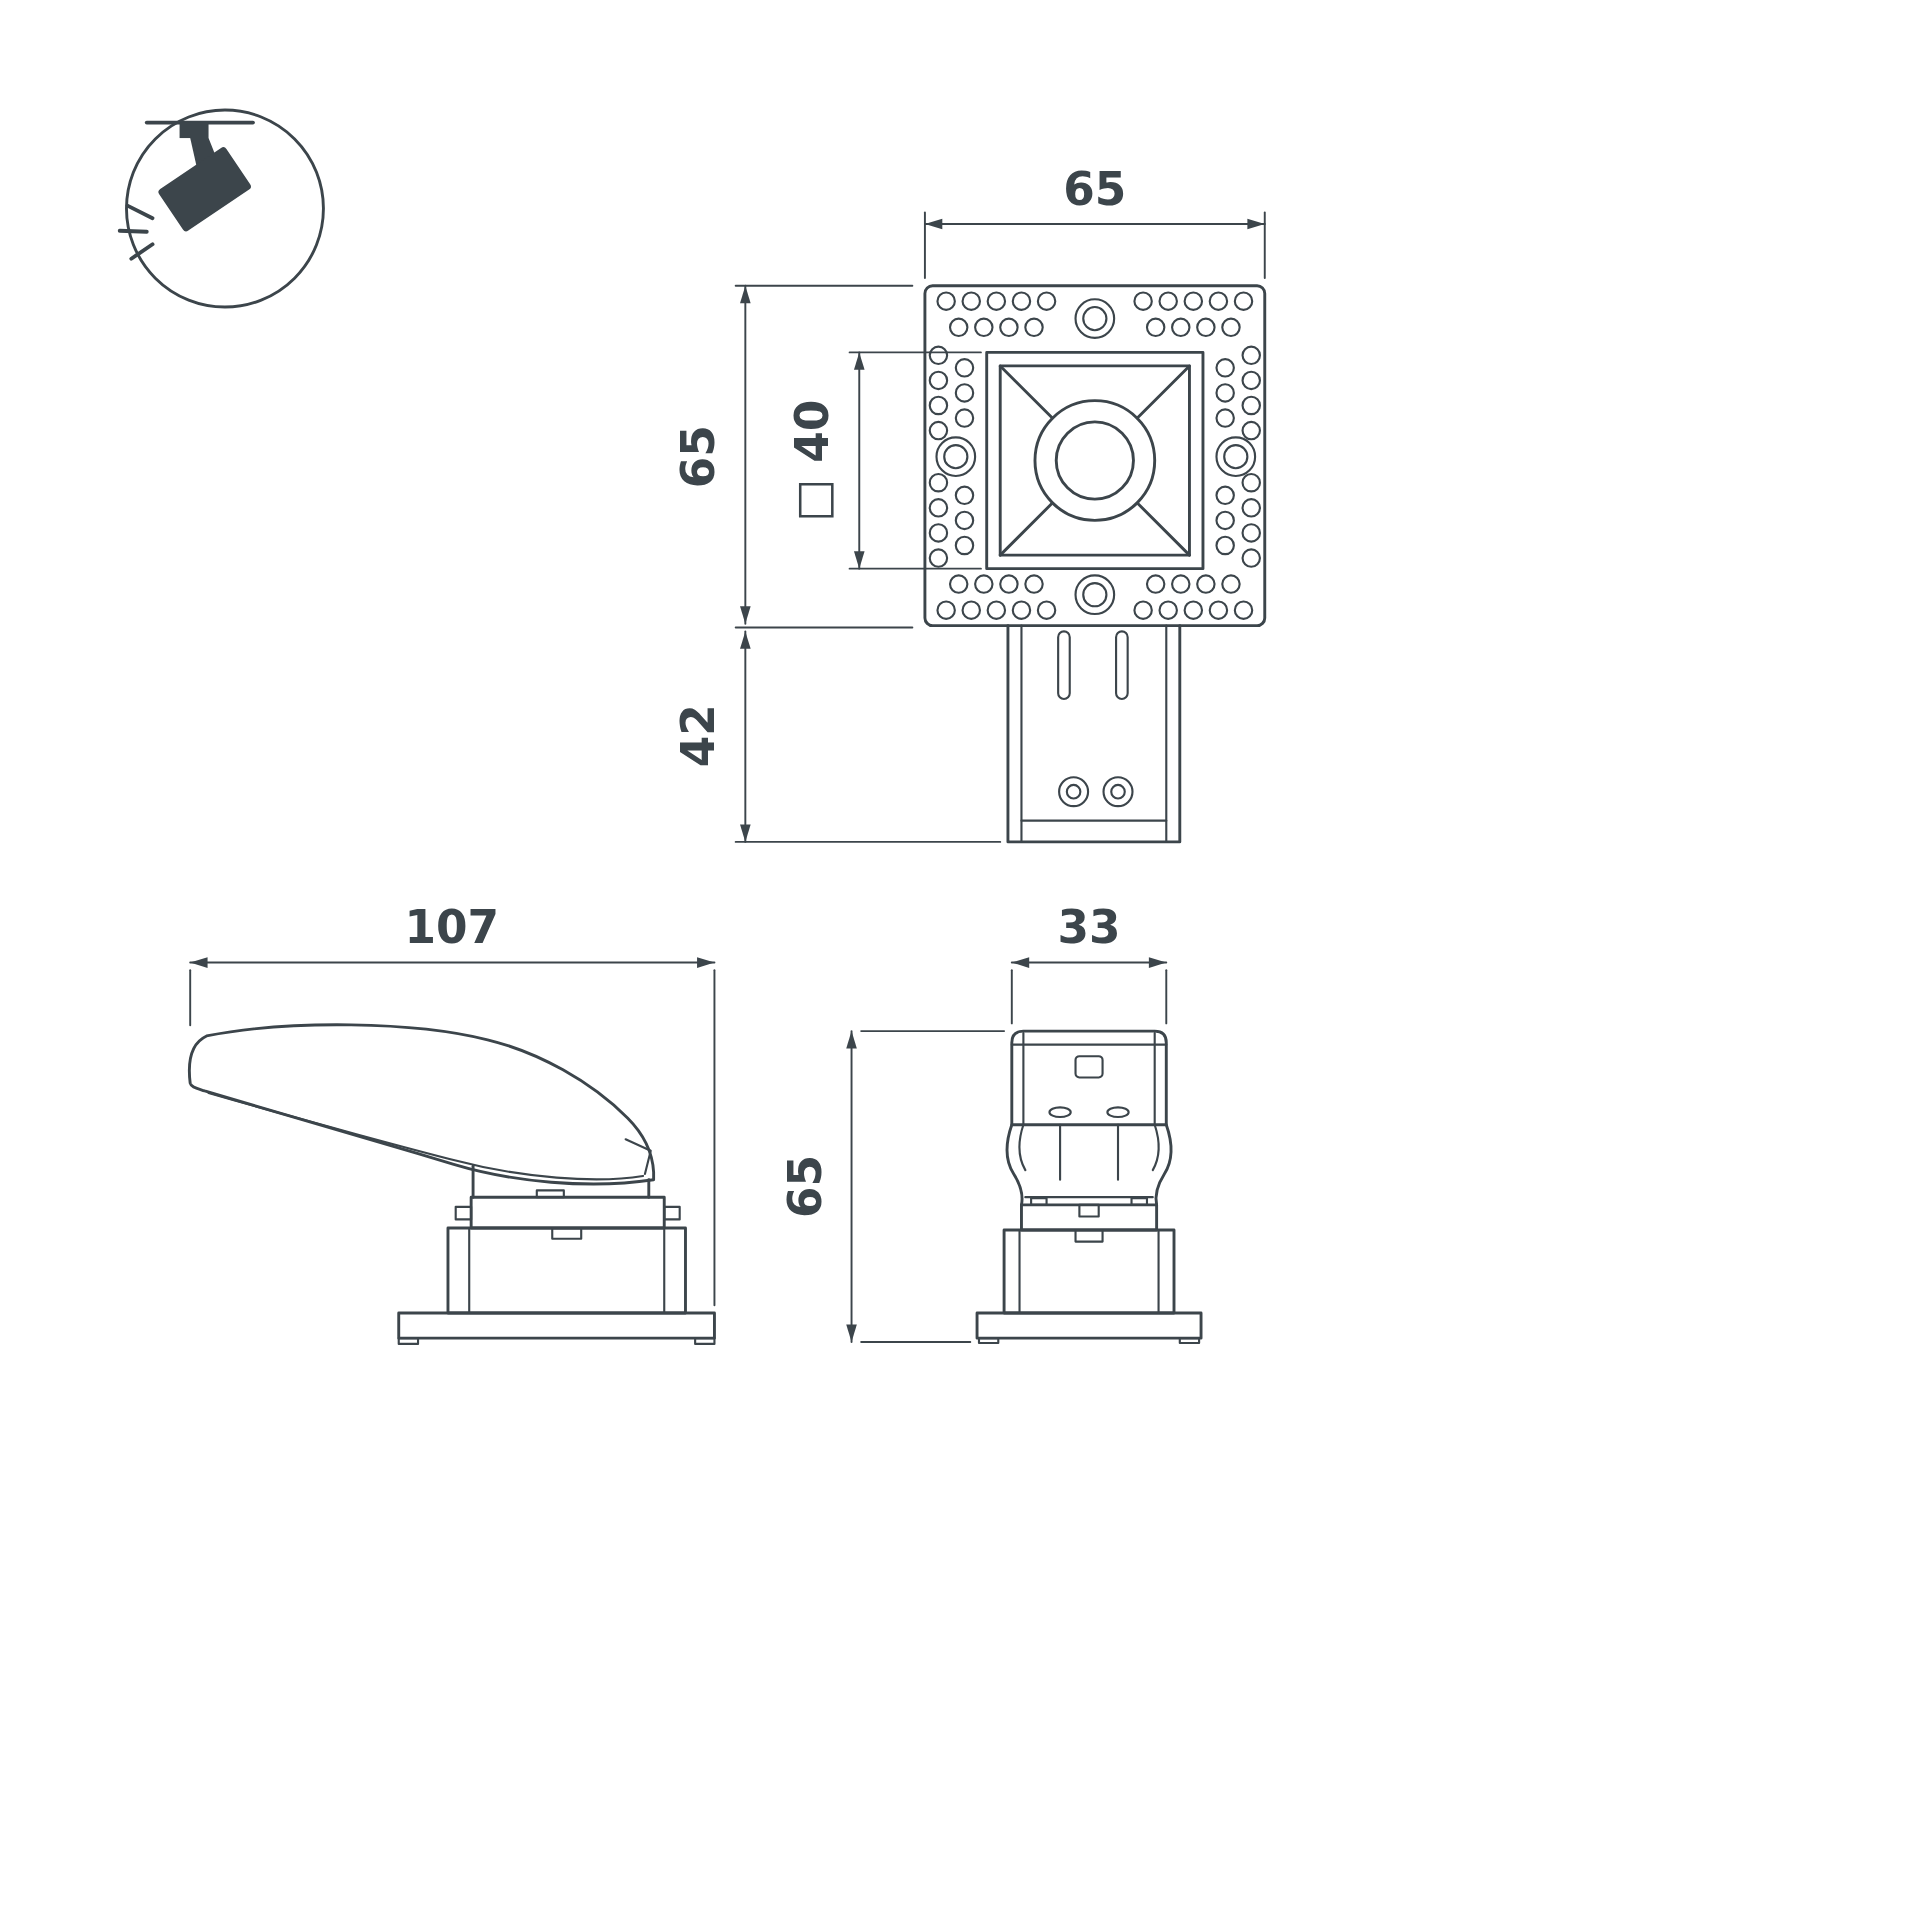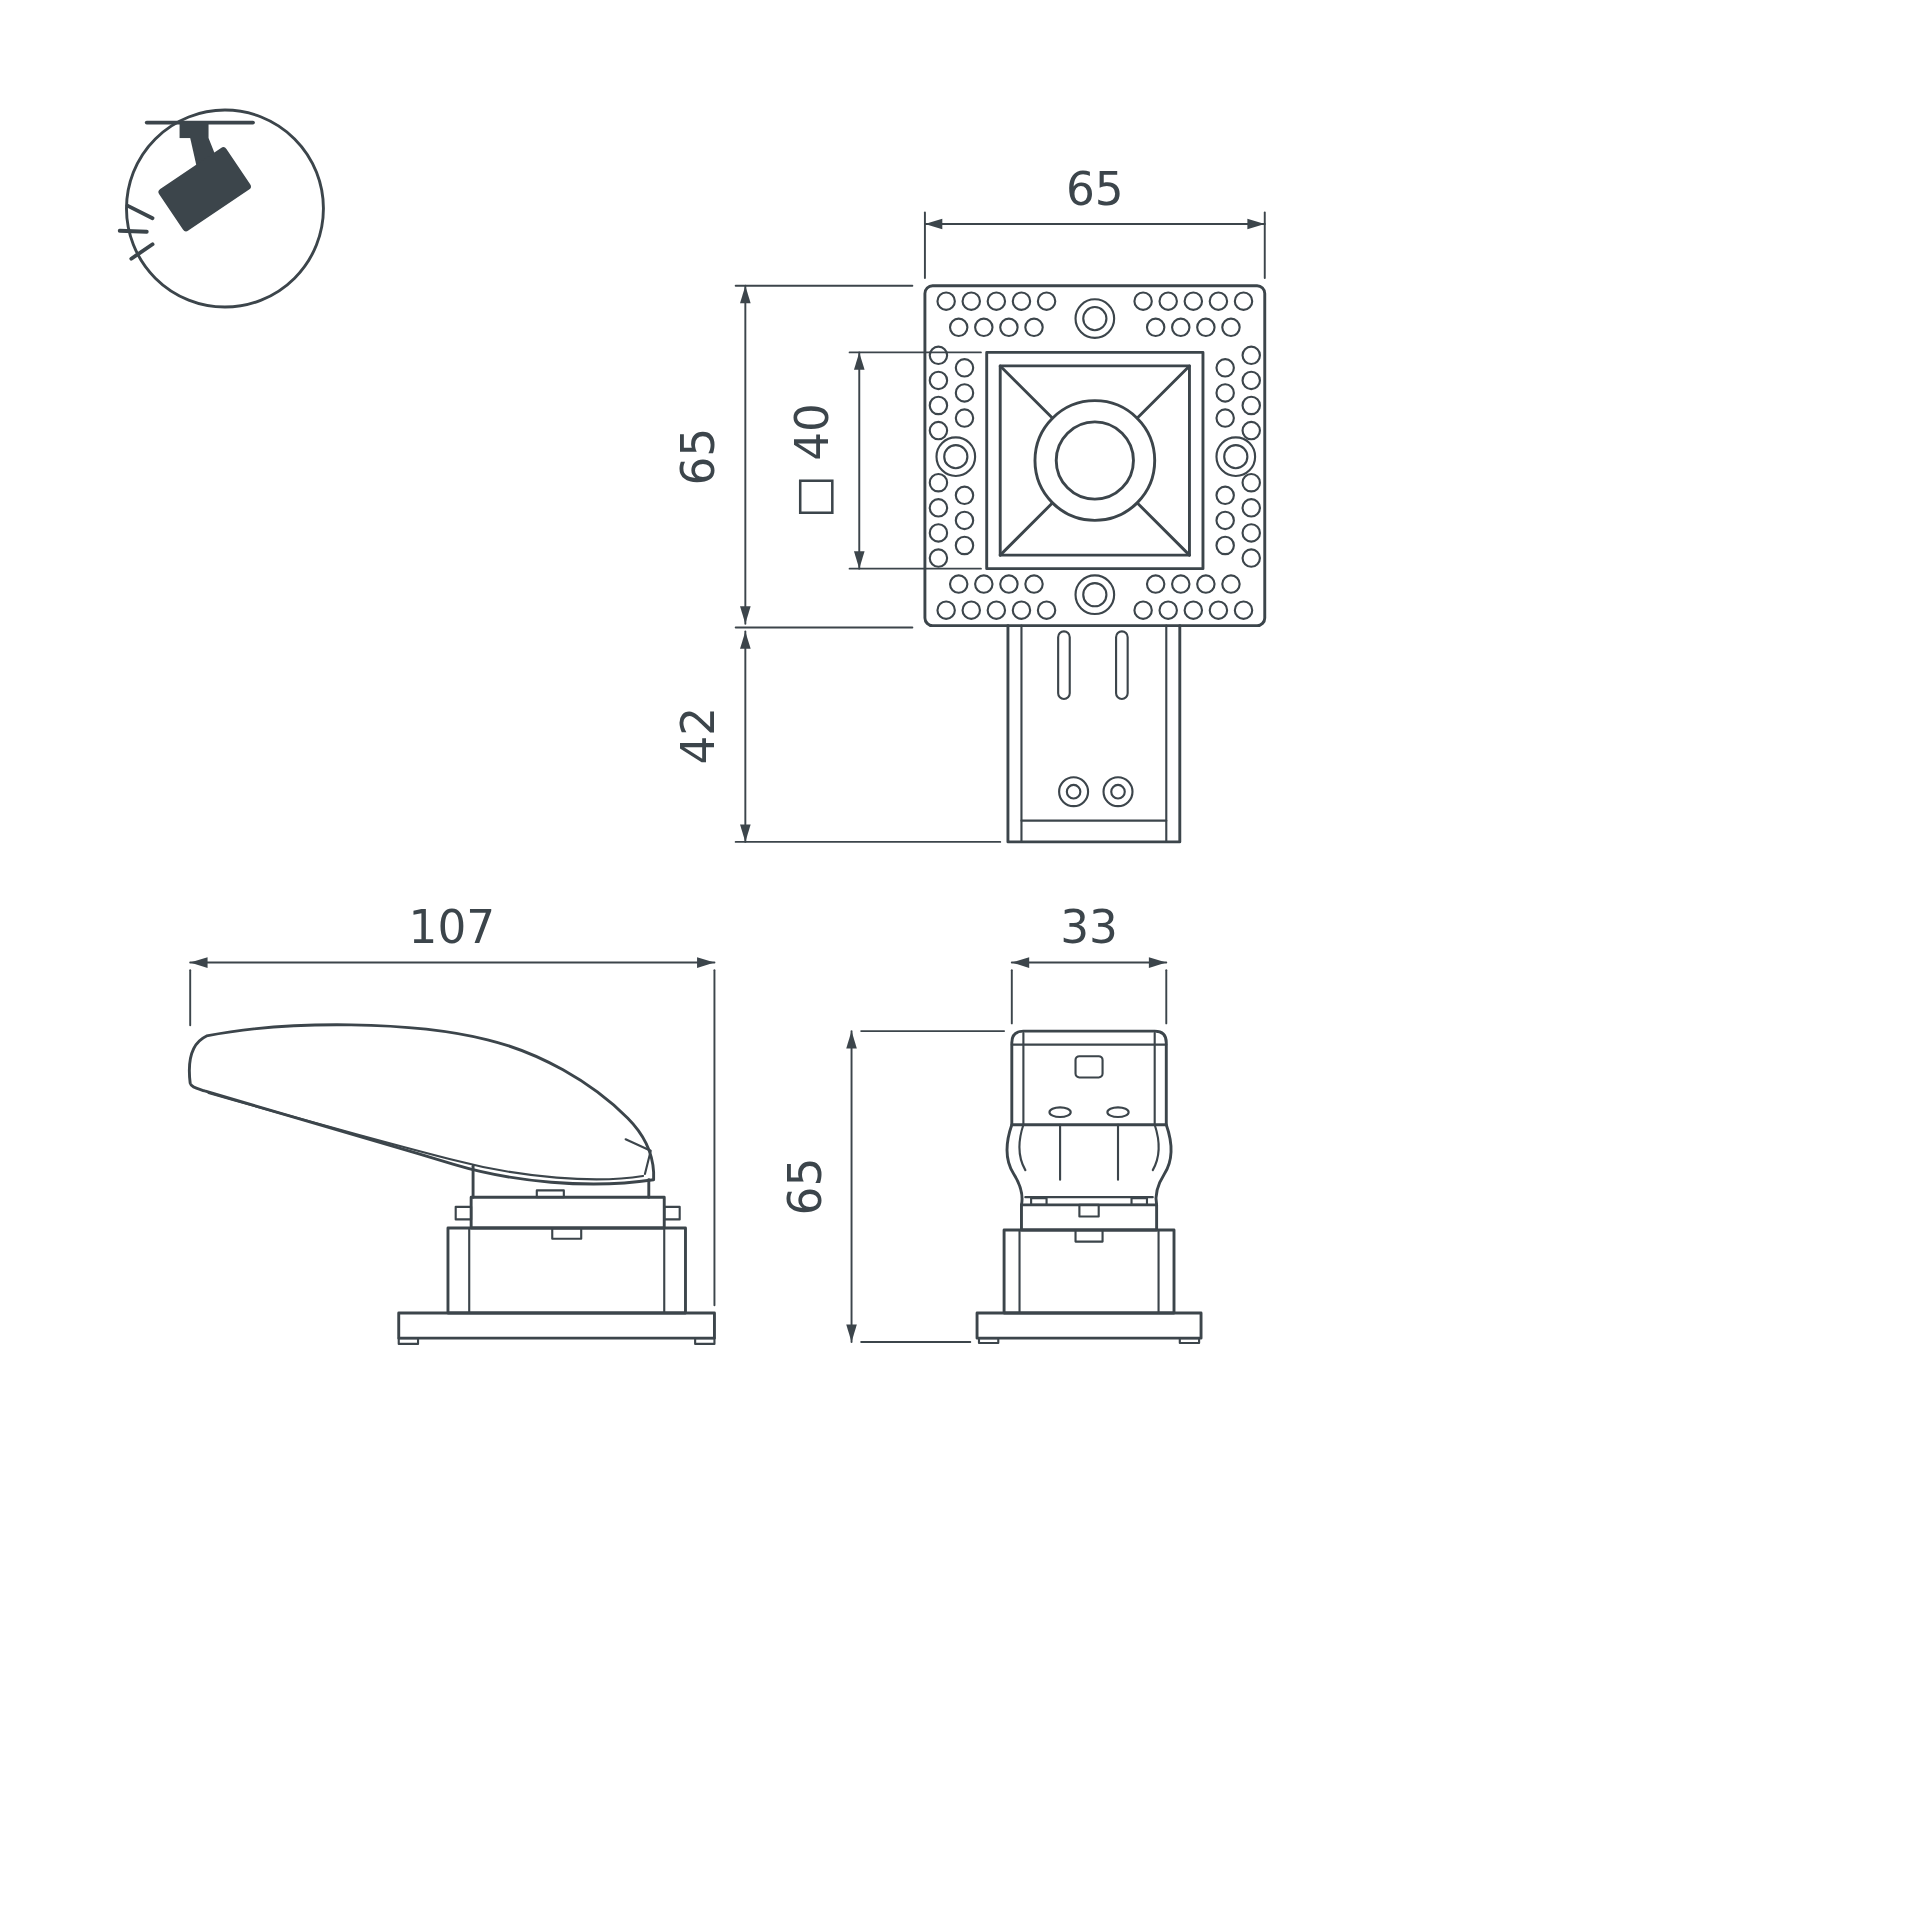--- a/index.html
+++ b/index.html
@@ -1,17 +1,17 @@
 <!DOCTYPE html>
 <html style="--line: #3c454b;"><head>
 <meta charset="utf-8">
 <style>
   :root { --line:#3c454b; }
   html,body{margin:0;padding:0;background:#ffffff;}
-  .canvas{width:1929px;height:1929px;background:#ffffff;position:relative;overflow:hidden;}
+  .canvas{width:1929px;height:1929px;background:#ffffff;position:relative;overflow:hidden;font-weight:bold;}
   svg{display:block;color:var(--line);}
   .ln{stroke:var(--line);fill:none;stroke-width:3;stroke-linecap:round;stroke-linejoin:round;}
   .thin{stroke-width:2.2;}
   .dim{stroke:var(--line);fill:none;stroke-width:2;stroke-linecap:round;}
   .solid{fill:var(--line);stroke:none;}
   text{fill:var(--line);stroke:none;font-family:"DejaVu Sans","Liberation Sans",sans-serif;font-size:47px;text-anchor:middle;}
 </style>
 </head>
 <body>
 

